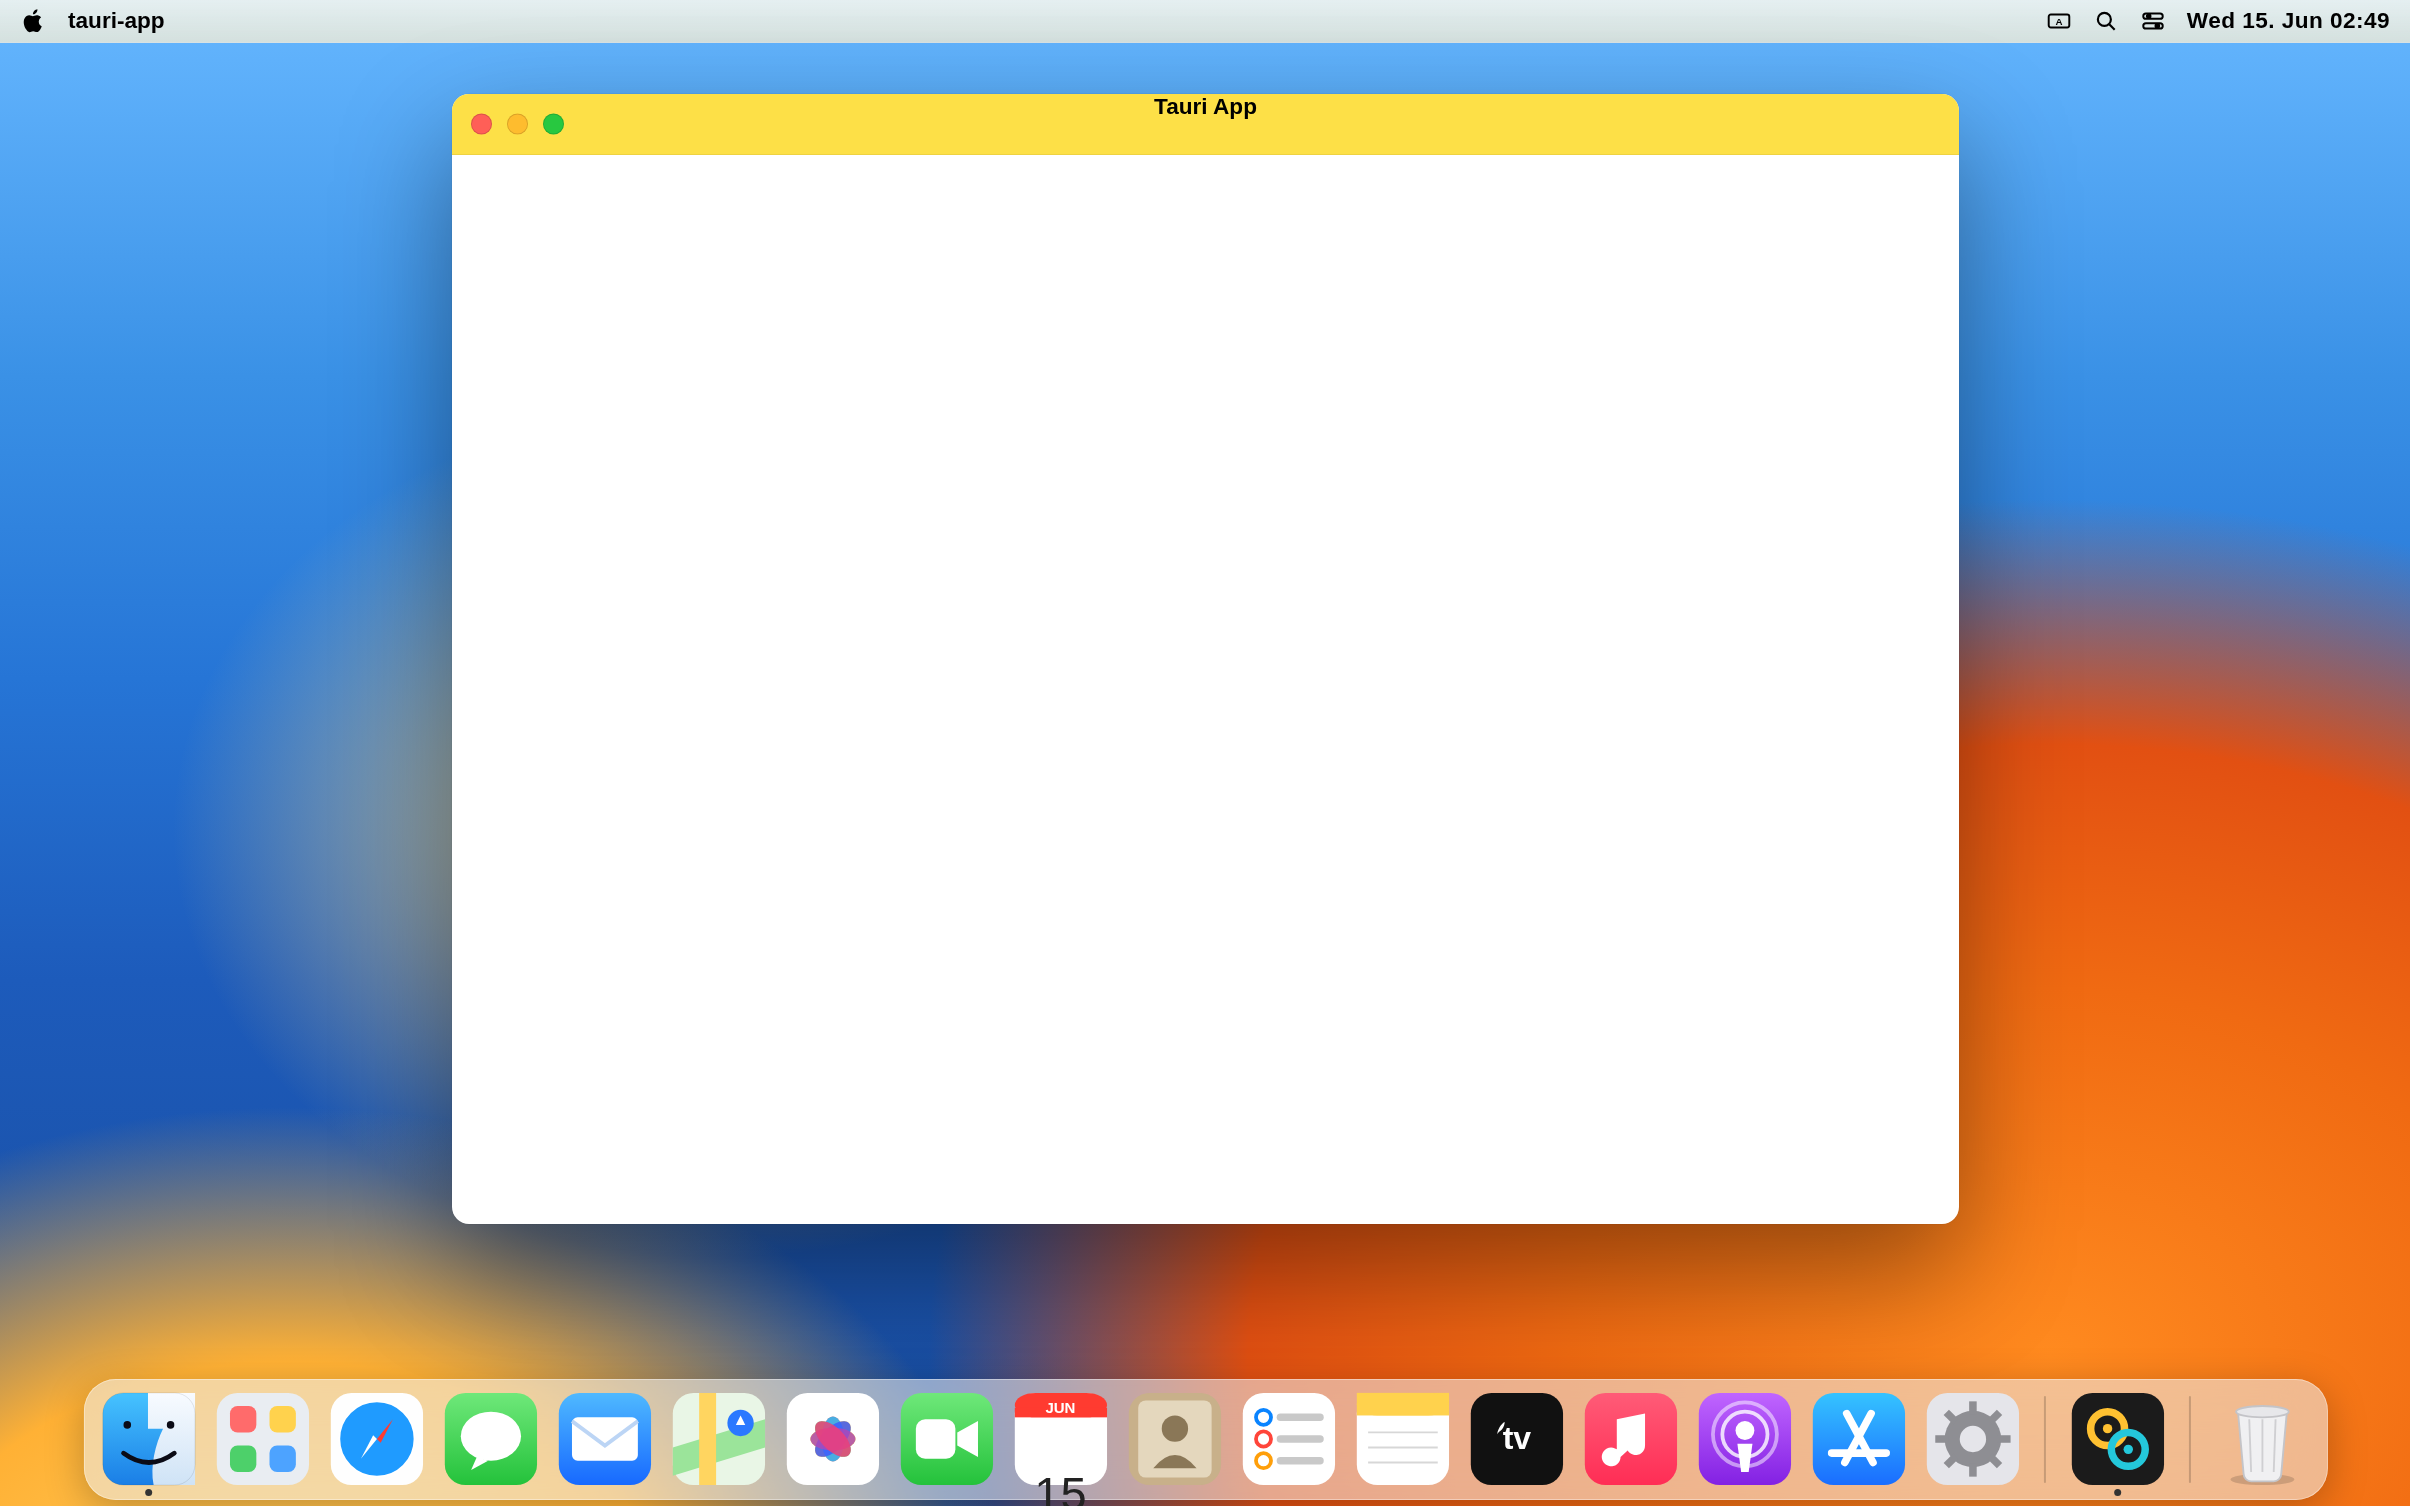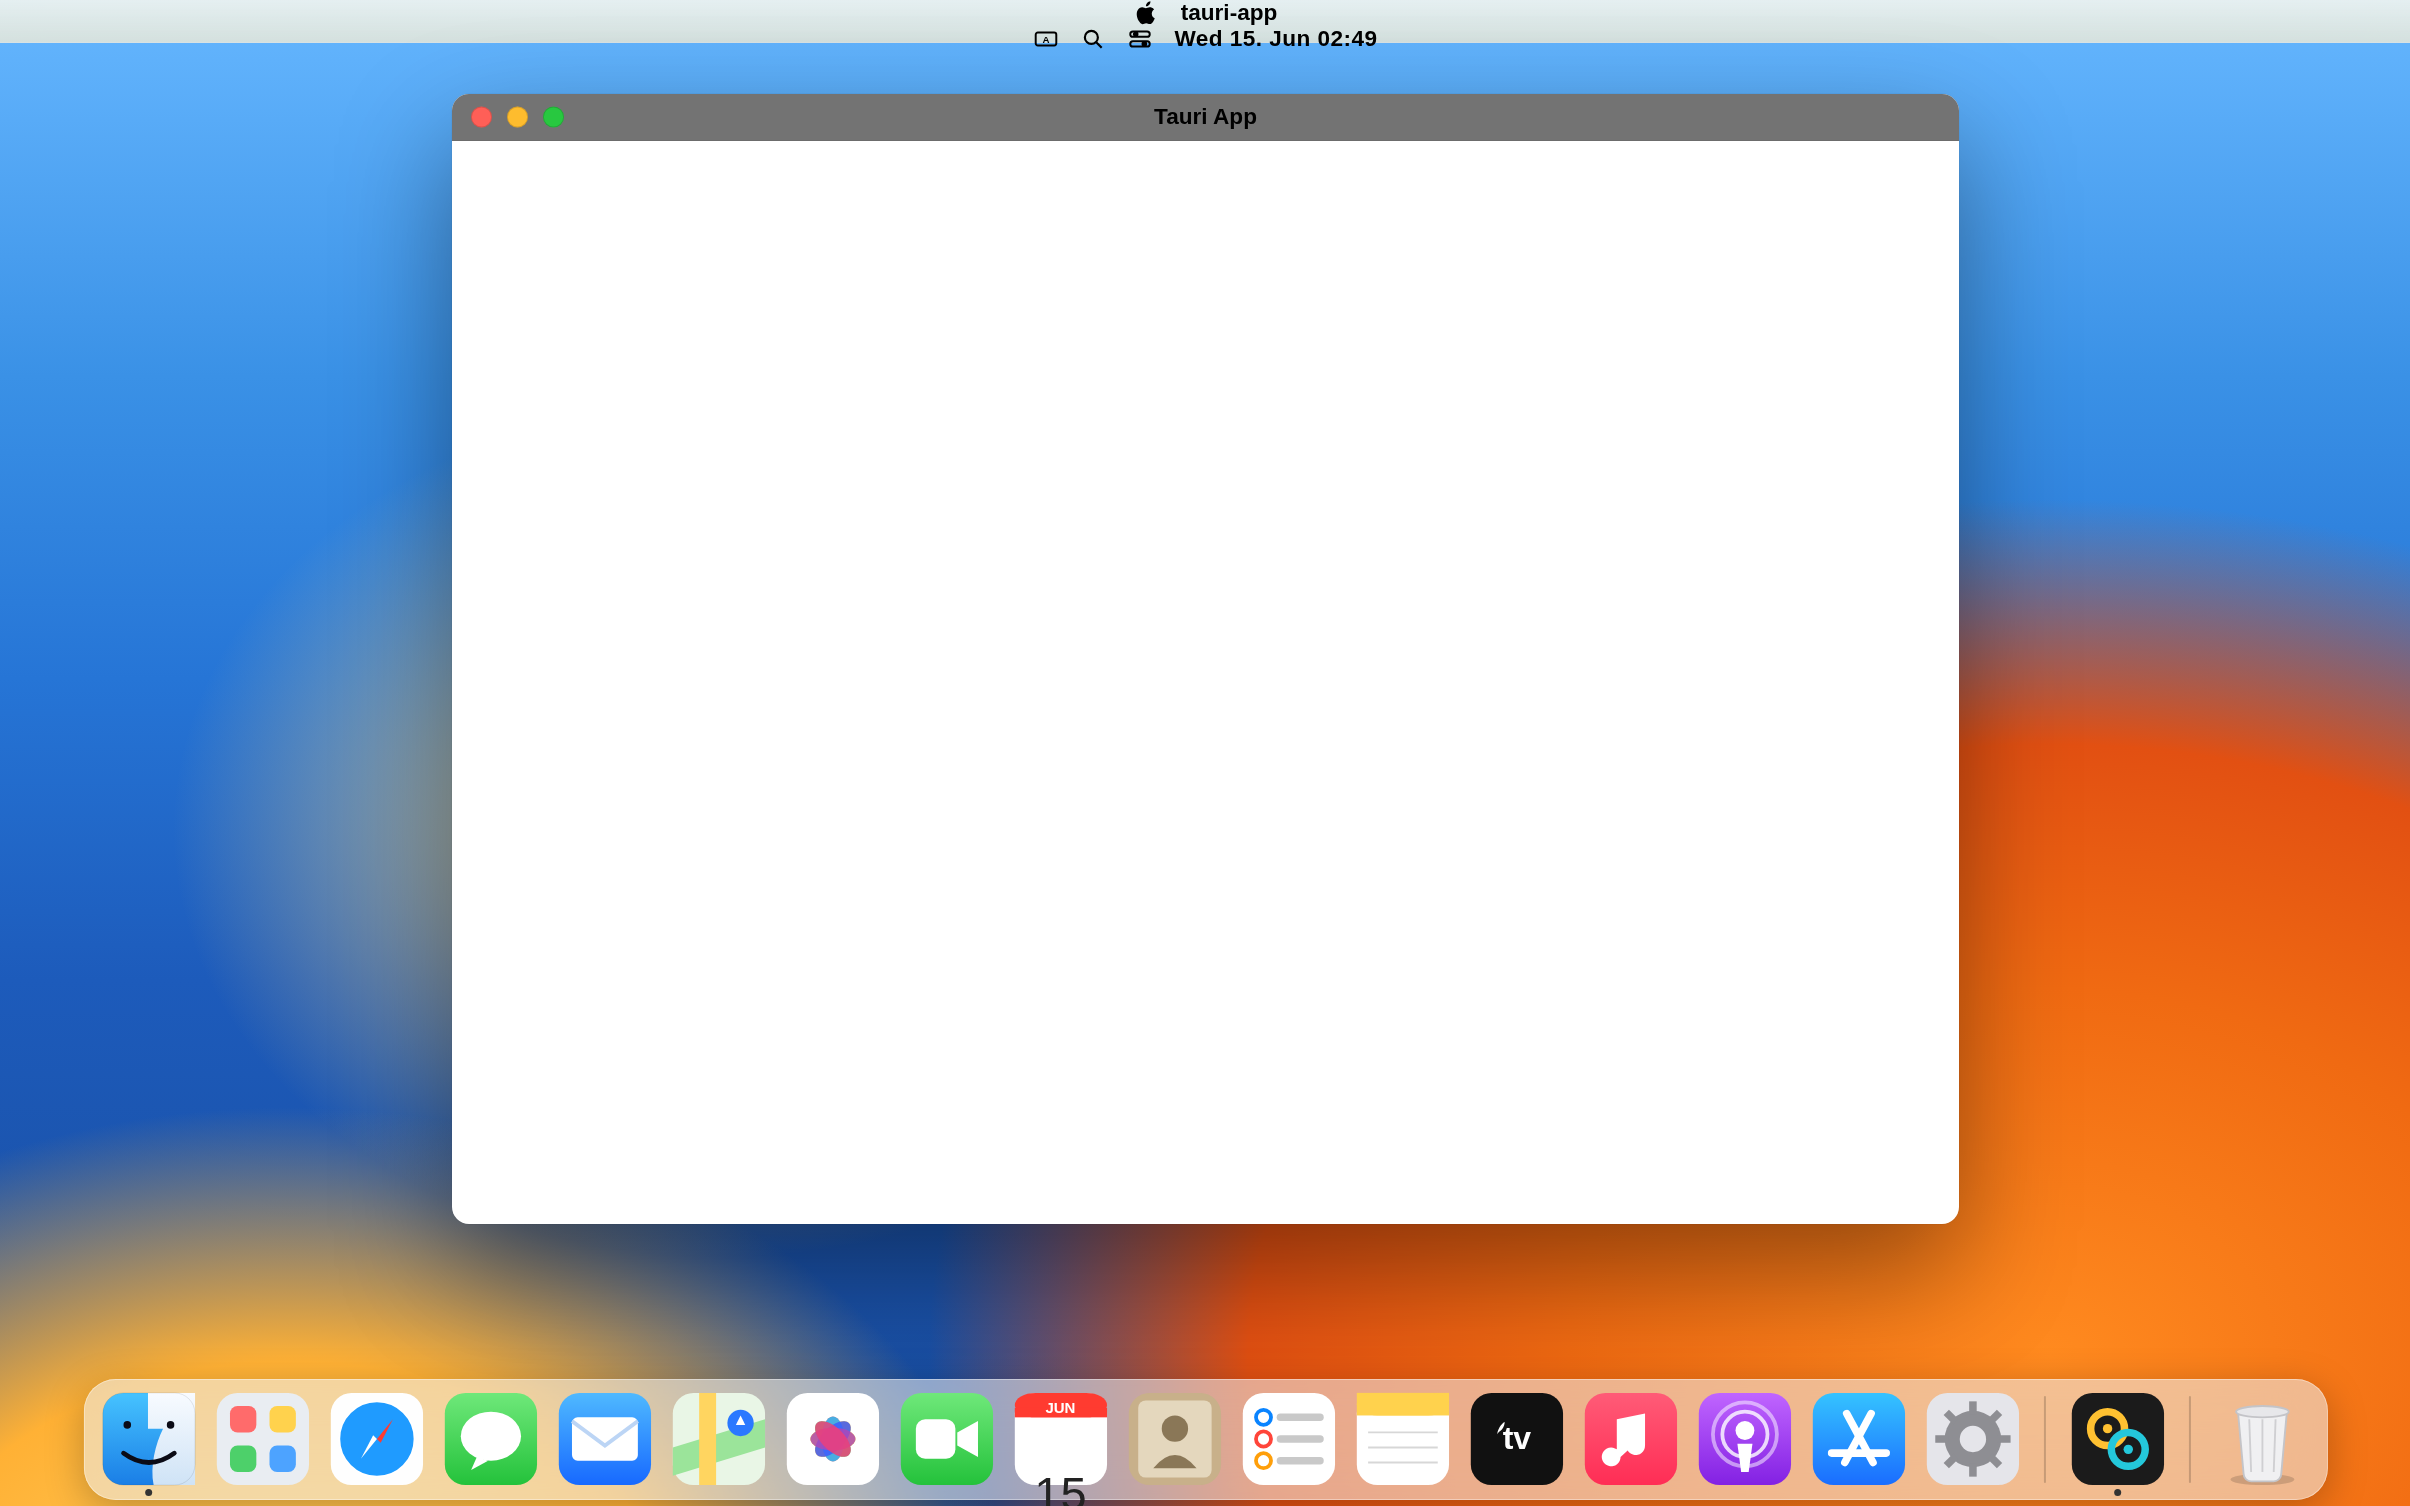--- a/index.html
+++ b/index.html
@@ -15,38 +15,37 @@
     }
 
     
     .menubar {
       position: absolute; top: 0; left: 0; right: 0; height: 43px;
       background: linear-gradient(180deg, rgba(240,244,240,0.92) 0%, rgba(232,232,216,0.85) 100%);
       backdrop-filter: blur(19px);
       display: flex; align-items: center; justify-content: space-between;
       padding: 0 21px; font-size: 22.6px; color: #000;
       border-bottom: 0.9px solid rgba(0,0,0,0.05);
-      flex-direction: column;
     }
     .menubar-left, .menubar-right { display: flex; align-items: center; gap: 21px; }
     .menubar .apple svg { width: 26px; height: 26px; display: block; }
     .menubar .appname { font-weight: 700; }
     .menubar-right .status-icon svg { width: 26px; height: 26px; display:block; }
     .menubar-right .clock { font-weight: 700; letter-spacing: 0.02em; }
 
     
     .window {
       position: absolute; left: 452px; top: 94px; width: 1507px; height: 1130px;
       background: #fff; border-radius: 17px; overflow: hidden;
       box-shadow: 0 47px 113px rgba(0,0,0,0.40), 0 0 0 0.9px rgba(0,0,0,0.04);
     }
     .titlebar {
-      position: relative; height: 47px; background: #737373;
+      position: relative; height: 61px; background: #fde047;
       border-bottom: 0.9px solid rgba(0,0,0,0.06);
-      display:flex; align-items:center; justify-content:center;
+      display:flex; justify-content:center;
     }
     .traffic { position:absolute; left:19px; top:50%; transform:translateY(-50%); display:flex; gap:15px; }
     .traffic .dot { width:21px; height:21px; border-radius:50%; box-shadow: inset 0 0 0 0.9px rgba(0,0,0,0.15); }
     .dot-close { background:#ff5f57; }
     .dot-min   { background:#febc2e; }
     .dot-max   { background:#28c840; }
     .title { font-size: 22.6px; font-weight: 700; color:#000; }
     .content { padding: 17px 13px; }
     .content h1 { font-family: "Times New Roman", Times, serif; font-weight: 700; font-size: 56px; color:#000; }
 

